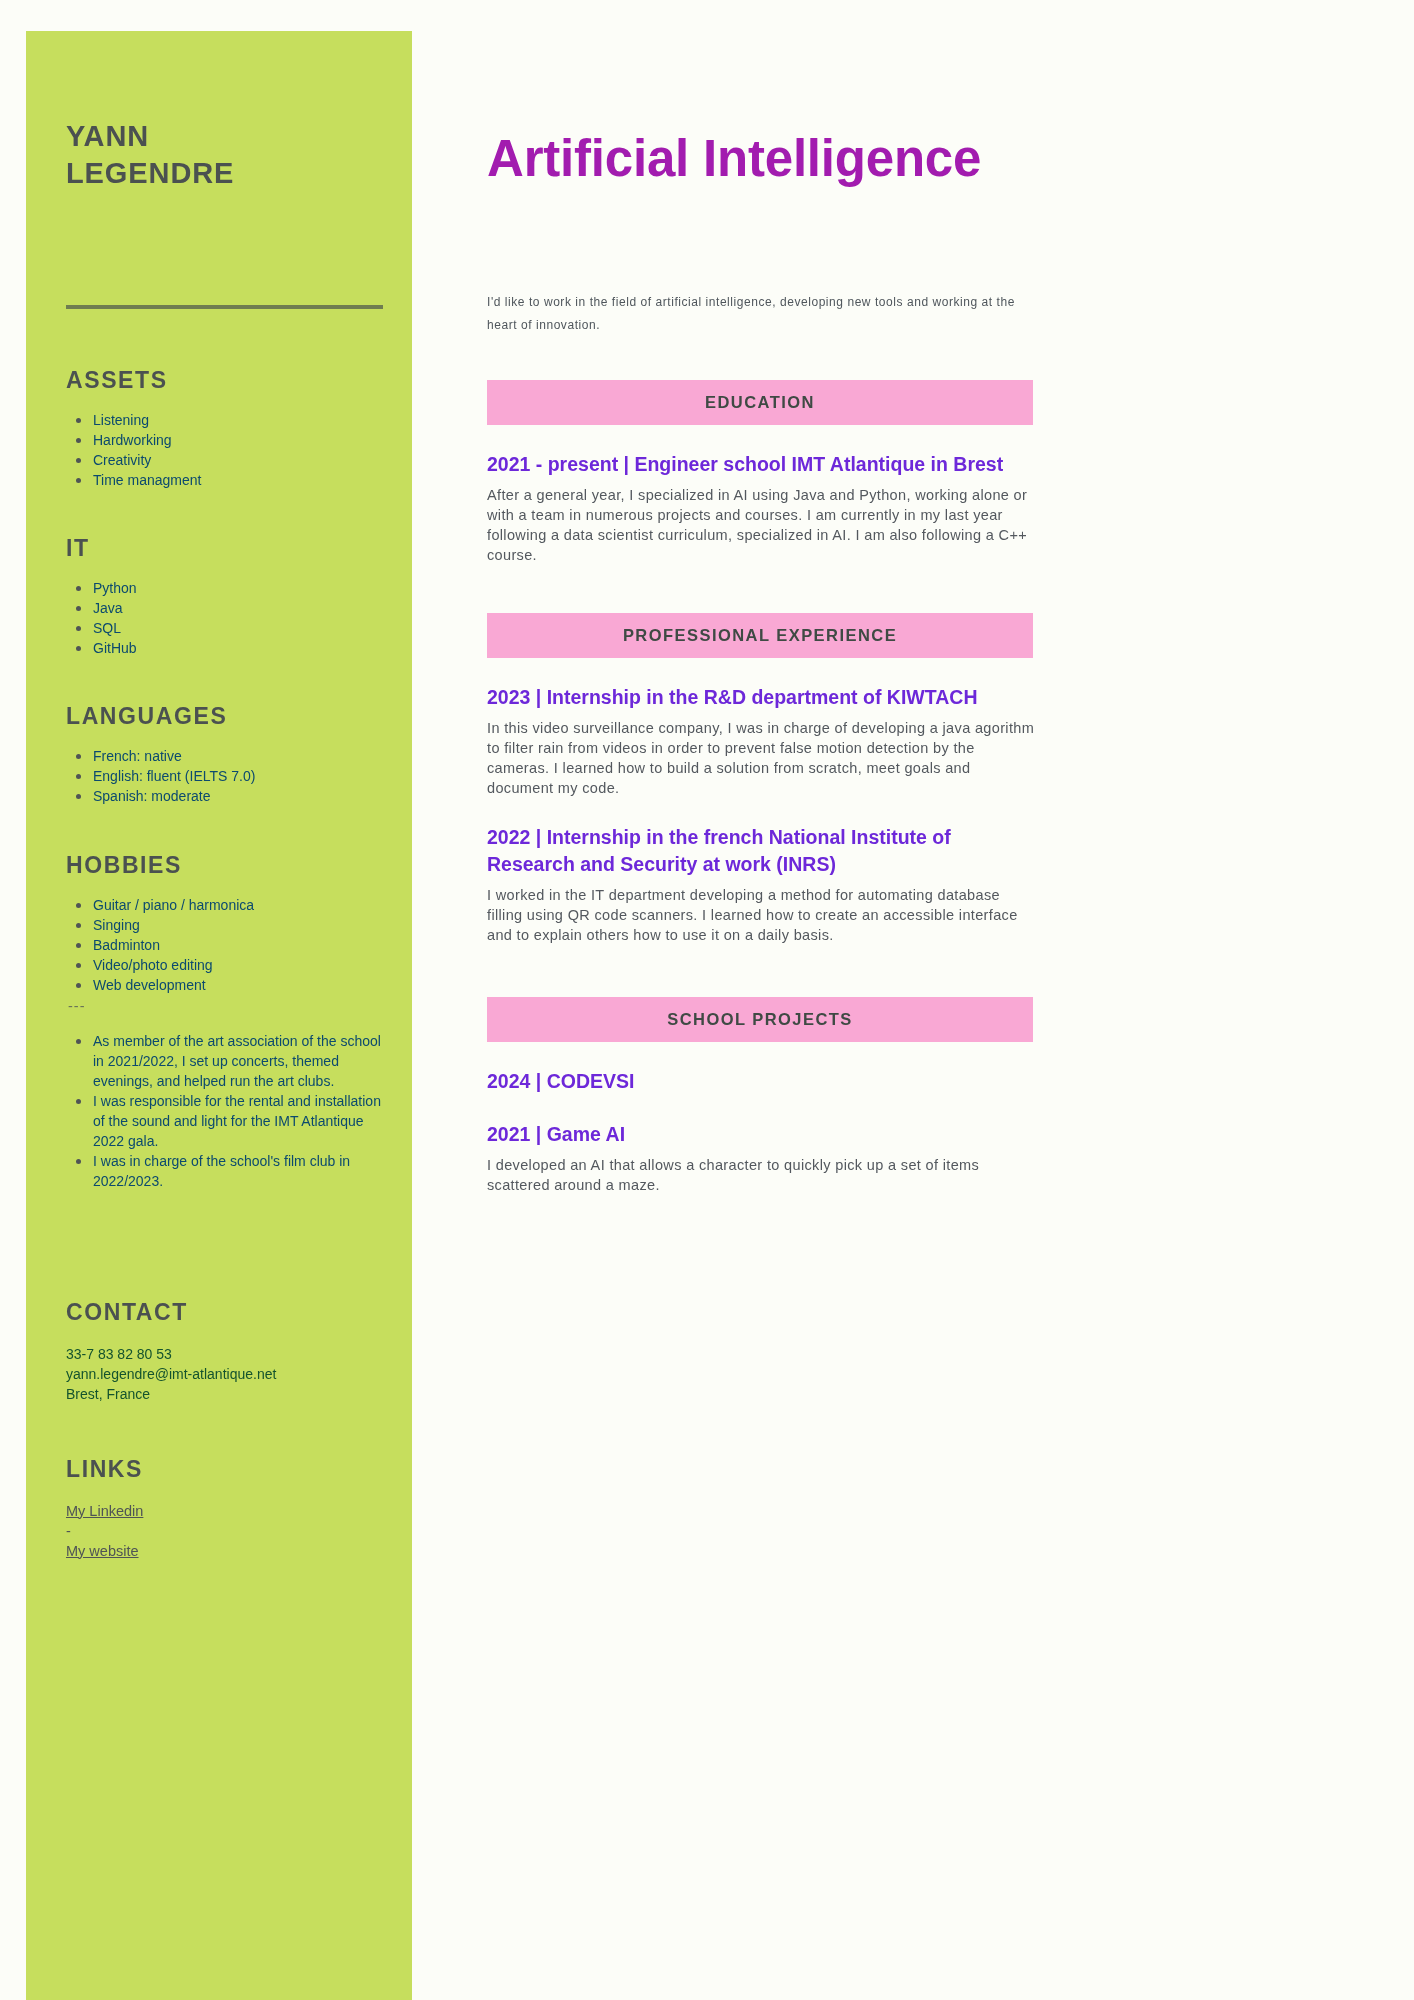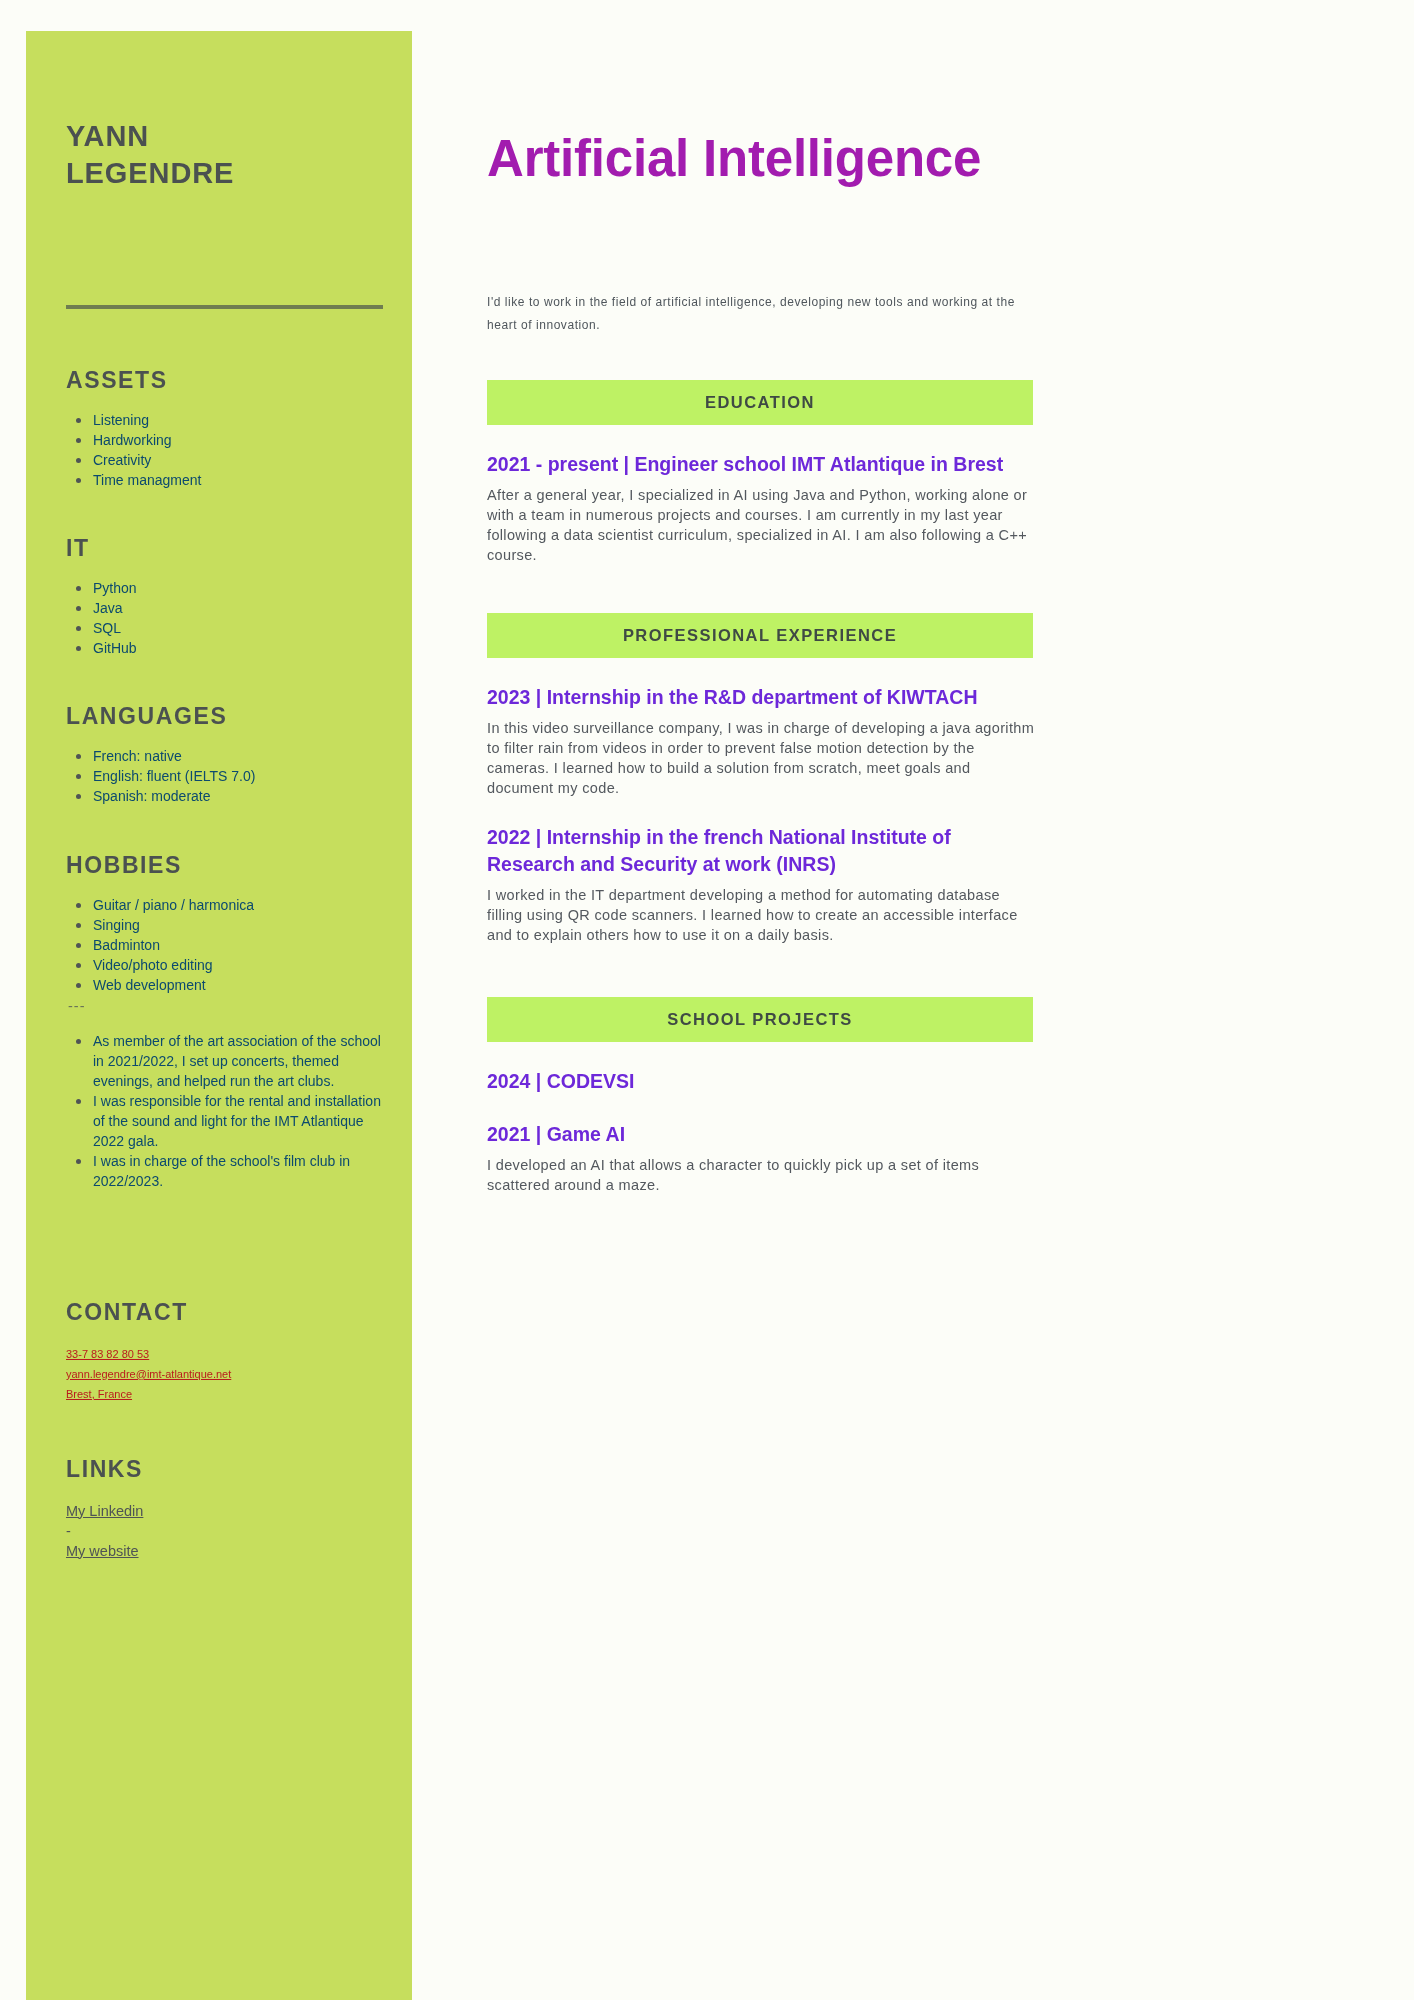--- a/index.html
+++ b/index.html
@@ -88,24 +88,23 @@
     font-size: 14.5px;
     line-height: 18px;
     color: #6a7558;
     padding-left: 2px;
     margin-top: 2px;
     letter-spacing: 1px;
   }
 
   .contact-lines { margin-top: 18px; }
   .contact-lines div {
-    font-size: 11px;
-    line-height: 20px;
-    color: #b91c1c;
-    text-decoration: underline;
+    font-size: 14px;
+    line-height: 20px;
+    color: #14532d;
   }
   .links-lines { margin-top: 18px; }
   .links-lines a,
   .links-lines div {
     display: block;
     font-size: 14.5px;
     line-height: 20px;
     color: #4f5455;
     text-decoration: none;
   }
@@ -132,21 +131,21 @@
     width: 548px;
     font-size: 12px;
     line-height: 23.5px;
     letter-spacing: 0.55px;
     color: #4f565c;
   }
   .banner {
     margin-top: 42px;
     width: 546px;
     height: 45px;
-    background: #bef264;
+    background: #f9a8d4;
     display: flex;
     align-items: center;
     justify-content: center;
   }
   .banner span {
     font-size: 16.5px;
     font-weight: bold;
     letter-spacing: 1.45px;
     color: #3f4a44;
   }

